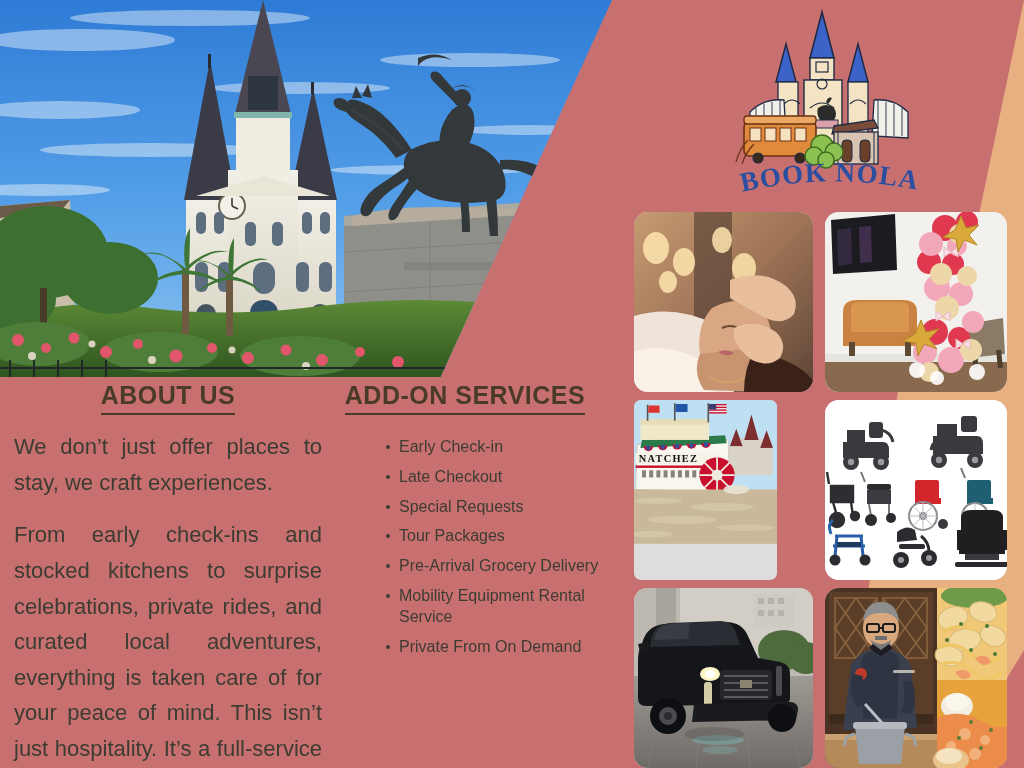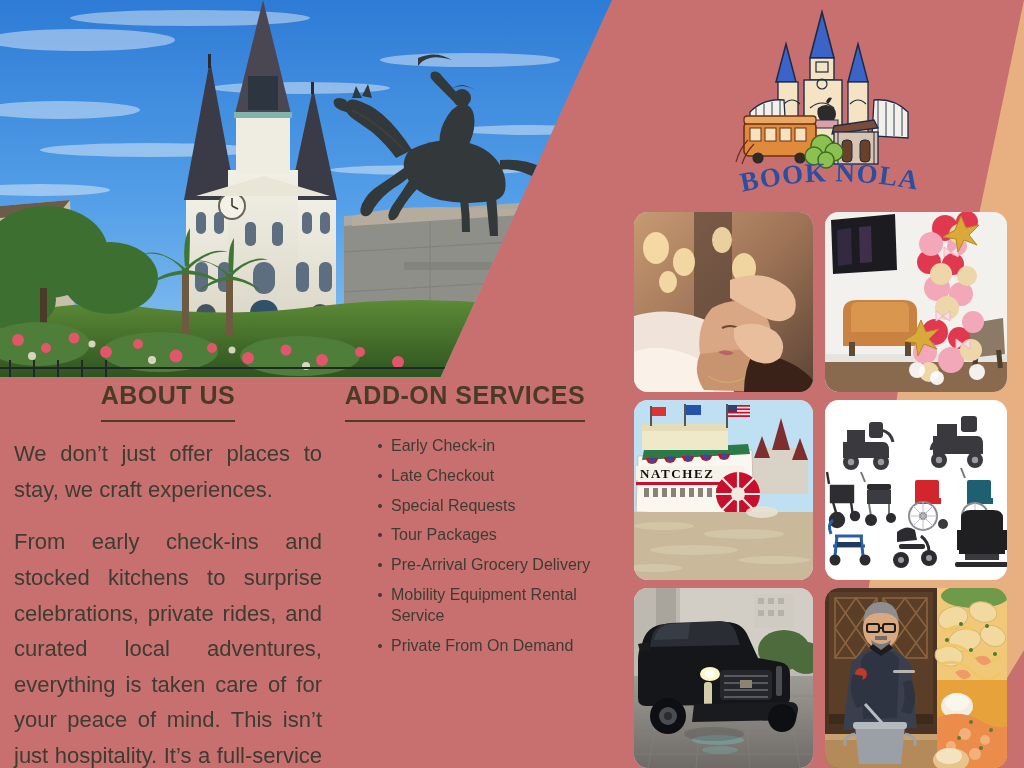--- a/index.html
+++ b/index.html
@@ -35,33 +35,33 @@
     overflow:hidden;
   }
   #hero svg{display:block;width:612px;height:377px;}
 
   
   #about-col{position:absolute;left:14px;top:381px;width:308px;}
   #services-col{position:absolute;left:322px;top:381px;width:286px;}
 
   .sec-title{
     font-size:25px;font-weight:bold;color:#4A3B28;letter-spacing:.5px;
-    text-align:center;margin:0 0 14px 0;padding-bottom:10px;
+    text-align:center;margin:0 0 14px 0;padding-bottom:3px;
     display:inline-block;border-bottom:2.5px solid #4A3B28;
   }
   #about-col .title-wrap,#services-col .title-wrap{text-align:center;}
 
   .body-p{
     font-size:22px;line-height:1.62;color:#3C3C32;
     text-align:justify;margin:0 0 17px 0;
     font-weight:300;
   }
   .body-p:last-child{margin-bottom:0;}
 
-  ul#svc-list{list-style:none;margin:0;padding:0 0 0 56px;}
+  ul#svc-list{list-style:none;margin:8px;padding:0 0 0 56px;}
   ul#svc-list li{
     font-size:16px;line-height:1.30;color:#3C3C32;
     margin-bottom:9px;position:relative;padding-left:13px;font-weight:300;
   }
   ul#svc-list li::before{
     content:"";position:absolute;left:0;top:8px;
     width:4px;height:4px;border-radius:50%;background:#3C3C32;
   }
 
   
@@ -69,21 +69,21 @@
   #logo svg{display:block;}
 
   
   .photo{
     position:absolute;border-radius:14px;overflow:hidden;
     background:#ddd;
   }
   .photo svg{display:block;}
   #ph-massage{left:634px;top:212px;width:179px;height:180px;}
   #ph-balloons{left:825px;top:212px;width:182px;height:180px;}
-  #ph-steamboat{left:634px;top:400px;width:179px;height:180px;}
+  #ph-steamboat{left:634px;top:400px;width:143px;height:180px;border-radius:7px;}
   #ph-mobility{left:825px;top:400px;width:182px;height:180px;}
   #ph-suv{left:634px;top:588px;width:179px;height:180px;}
   #ph-chef{left:825px;top:588px;width:182px;height:180px;}
 </style>
 </head>
 <body>
 
 <div id="page">
 
   <div class="wedge" id="wedge-tan"></div>

